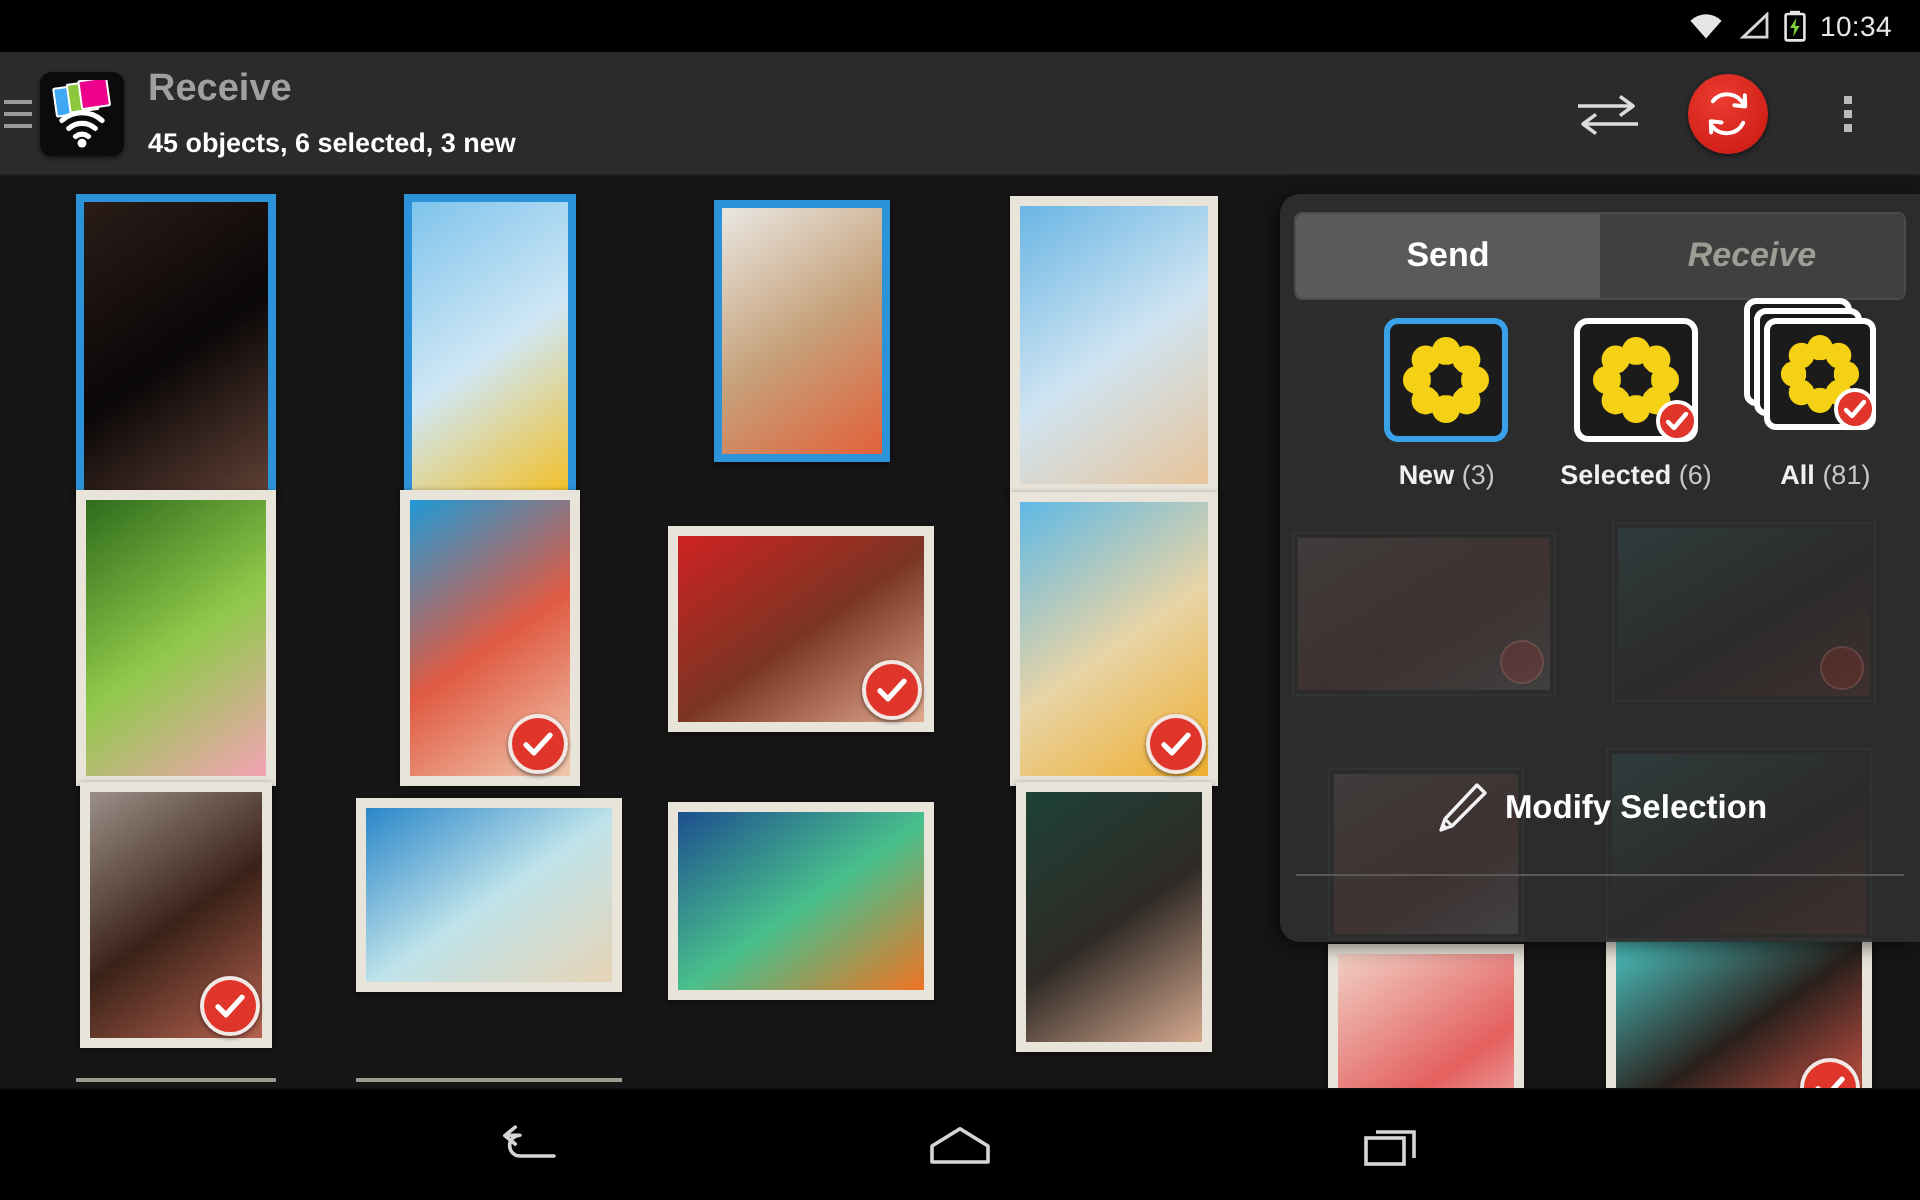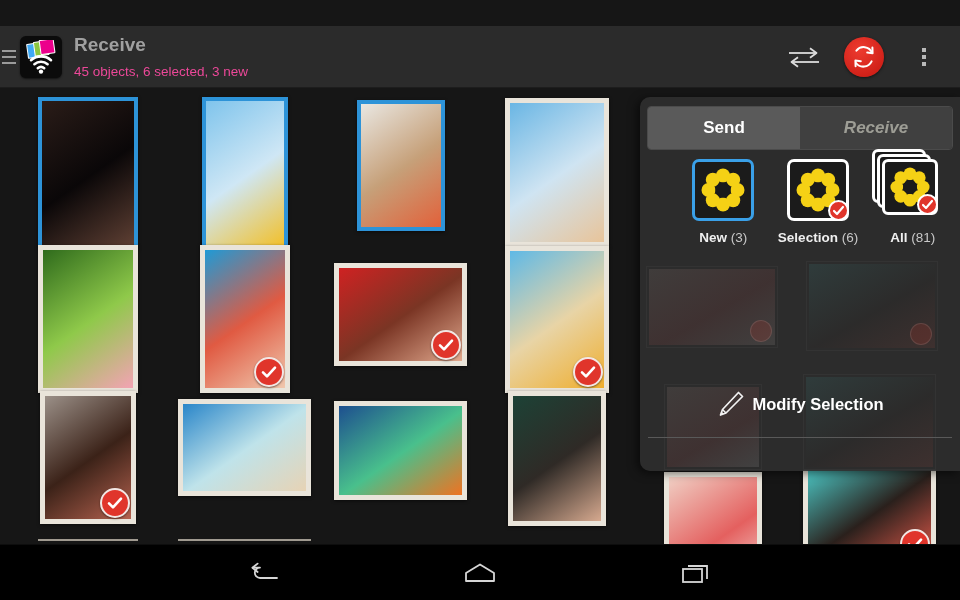--- a/index.html
+++ b/index.html
@@ -31,21 +31,21 @@
   #drawer-lines span { display:block; height:2px; background:#9a9a9a; width:14px; }
   #app-icon {
     width:42px; height:42px; margin-left:2px; border-radius:6px;
     background:#0b0b0b; position:relative; overflow:hidden; flex:none;
     box-shadow:0 1px 2px rgba(0,0,0,.6);
   }
   #app-icon .photos { position:absolute; left:5px; top:4px; }
   #app-icon .wifi { position:absolute; left:9px; top:19px; }
   #titleblock { margin-left:12px; line-height:1.12; }
   #app-title { color:#a0a0a0; font-size:19px; font-weight:bold; }
-  #app-subtitle { color:#ec4899; font-size:13.5px; margin-top:9px; }
+  #app-subtitle { color:#ffffff; font-size:13.5px; margin-top:9px;font-weight:bold; }
   #ab-actions { margin-left:auto; display:flex; align-items:center; gap:0px; padding-right:8px; }
   .ab-btn {
     width:56px; height:62px; display:flex; align-items:center; justify-content:center;
     cursor:pointer;
   }
   #sync-btn-wrap { width:64px; }
   #sync-circle {
     width:40px; height:40px; border-radius:50%;
     background:radial-gradient(circle at 40% 32%, #ed3b30 0%, #cf1f17 78%, #b81812 100%);
     display:flex; align-items:center; justify-content:center;
@@ -136,20 +136,34 @@
     background:#000; border-top:1px solid #0d0d0d;
     display:flex; align-items:center; justify-content:center; gap:152px;
   }
   .nav-btn { width:64px; height:46px; display:flex; align-items:center; justify-content:center; cursor:pointer; }
 </style>
 </head>
 <body>
 
 <div id="screen">
 
+  <div id="statusbar">
+    <svg class="sicon" width="18" height="14" viewBox="0 0 18 14">
+      <path d="M9 13.2 L1.2 4.4 A11 11 0 0 1 16.8 4.4 Z" fill="#e6e6e6"></path>
+    </svg>
+    <svg class="sicon" width="16" height="14" viewBox="0 0 16 14">
+      <path d="M14.5 1.2 L14.5 12.6 L2.5 12.6 Z" fill="none" stroke="#d8d8d8" stroke-width="1.4"></path>
+    </svg>
+    <svg class="sicon" width="11" height="16" viewBox="0 0 11 16">
+      <rect x="3" y="0.4" width="5" height="1.6" fill="#e6e6e6"></rect>
+      <rect x="0.8" y="2" width="9.4" height="13.2" rx="1" fill="none" stroke="#e6e6e6" stroke-width="1.3"></rect>
+      <path d="M6.2 4 L3 9 H5.2 L4.6 13.4 L7.8 8 H5.6 Z" fill="#7fd23a"></path>
+    </svg>
+    <span id="clock">10:34</span>
+  </div>
 
   <div id="actionbar">
     <div id="drawer-lines">
       <span></span>
         <span></span>
         <span></span>
     </div>
 
     <div id="app-icon">
       <svg class="photos" width="32" height="20" viewBox="0 0 32 20">
@@ -376,21 +390,21 @@
                 <circle cx="22" cy="22" r="7.6" fill="#1b1b1b"></circle>
               </svg>
               <div class="mini-check">
                 <svg width="13" height="13" viewBox="0 0 13 13">
                     <path d="M2 7 L5 10 L11 3" fill="none" stroke="#fff" stroke-width="2.2" stroke-linecap="round" stroke-linejoin="round"></path>
                   </svg>
               </div>
             </div>
           </div>
           <div class="choice-label">
-            <b>Selection</b>
+            <b>Selected</b>
             <span>(6)</span>
           </div>
         </div>
 
         <div class="choice">
           <div class="tile-wrap">
             <div class="stack-l1"></div>
             <div class="stack-l2"></div>
             <div class="tile-front">
               <svg width="40" height="40" viewBox="0 0 44 44">

